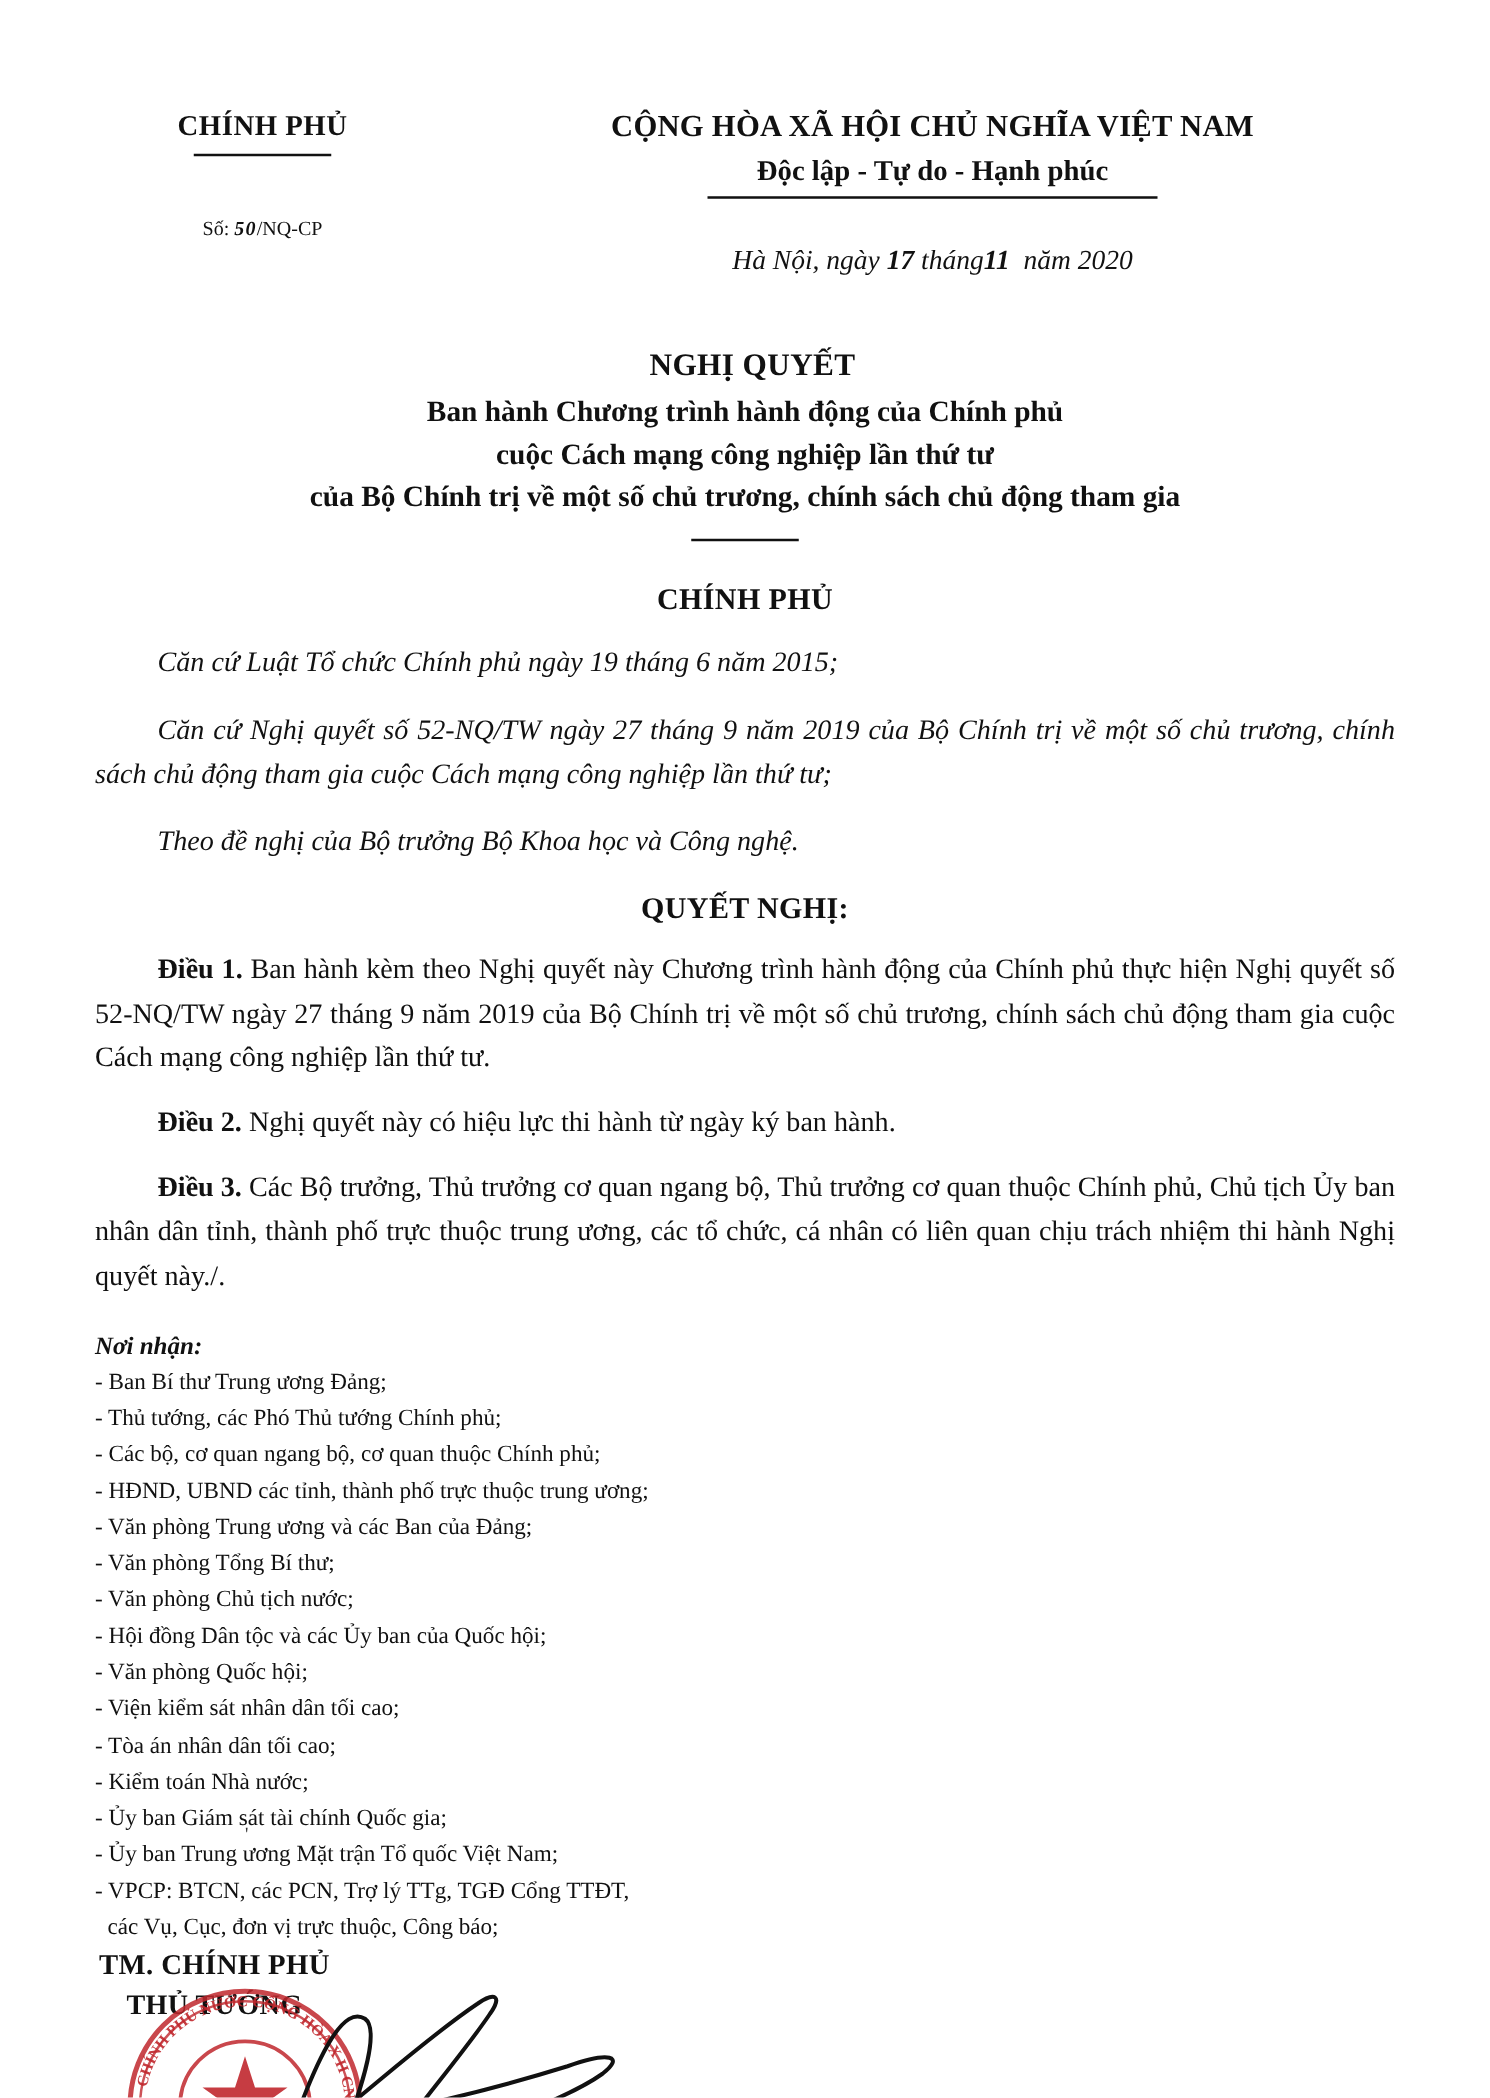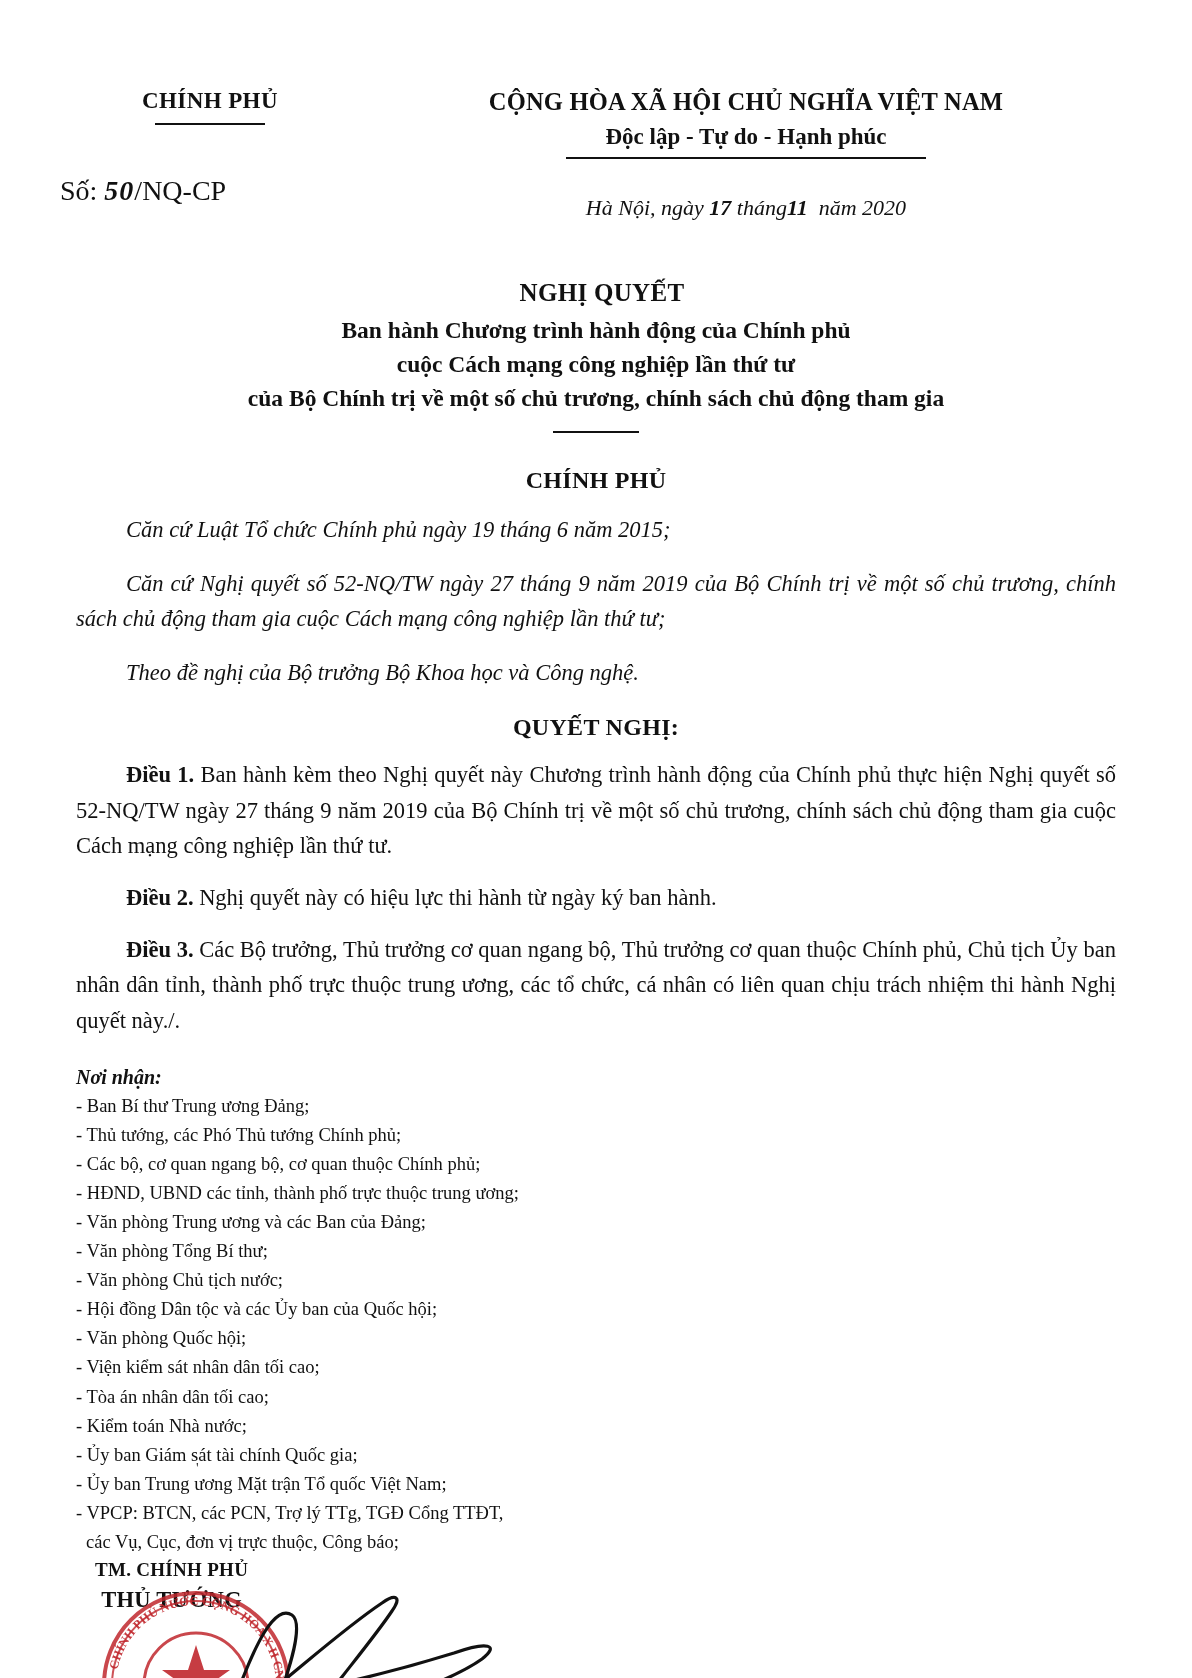--- a/index.html
+++ b/index.html
@@ -39,24 +39,24 @@
     font-size: 23px;
     letter-spacing: .4px;
   }
   .rule-short {
     width: 110px;
     height: 2px;
     background: #111;
     margin: 9px auto 0 auto;
   }
   .doc-no {
-    font-size: 28px;
+    font-size: 16px;
     margin-top: 50px;
     white-space: nowrap;
-    text-align: left;
+    text-align: center;
   }
   .doc-no .num {
     letter-spacing: 1px;
   }
 
   .header-right {
     flex: 1;
     text-align: center;
     padding-right: 60px;
     box-sizing: border-box;
@@ -177,21 +177,21 @@
   .recipients li.wrap { white-space: normal; }
 
   .signature {
     flex: 1;
     position: relative;
     text-align: center;
     padding-top: 2px;
   }
   .sig-title {
     font-weight: bold;
-    font-size: 19px;
+    font-size: 23px;
     letter-spacing: .3px;
   }
   .sig-role {
     font-weight: bold;
     font-size: 22.5px;
     margin-top: 6px;
     letter-spacing: .3px;
   }
   .sig-name {
     font-weight: bold;

